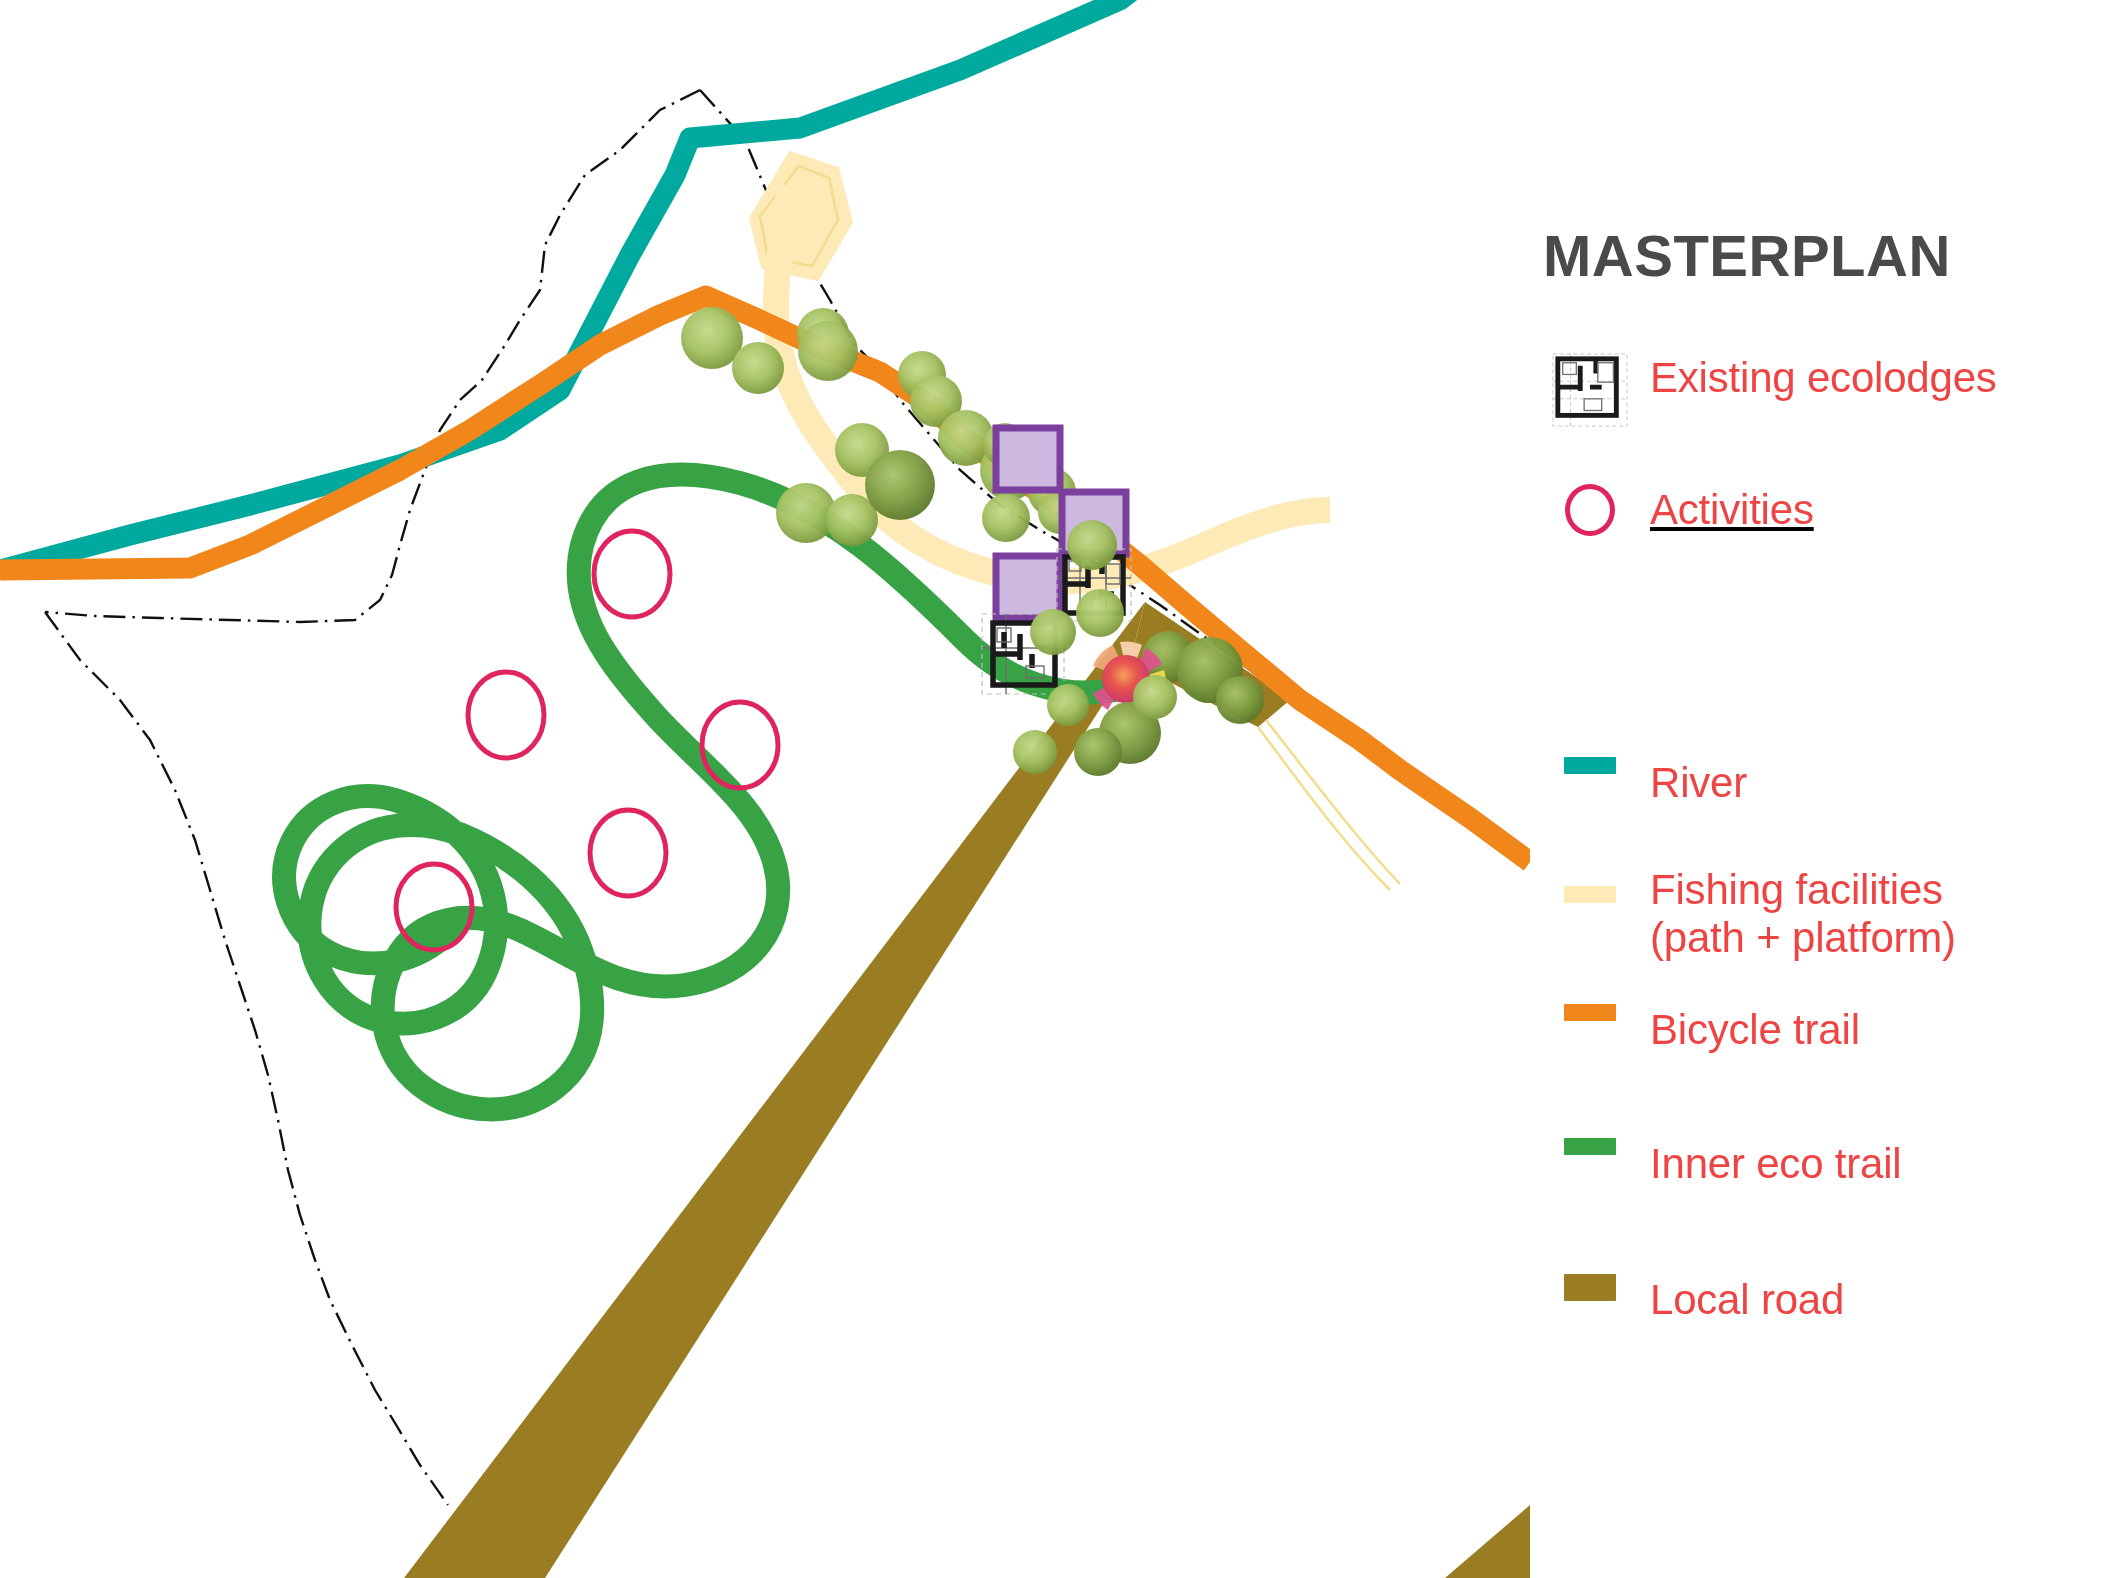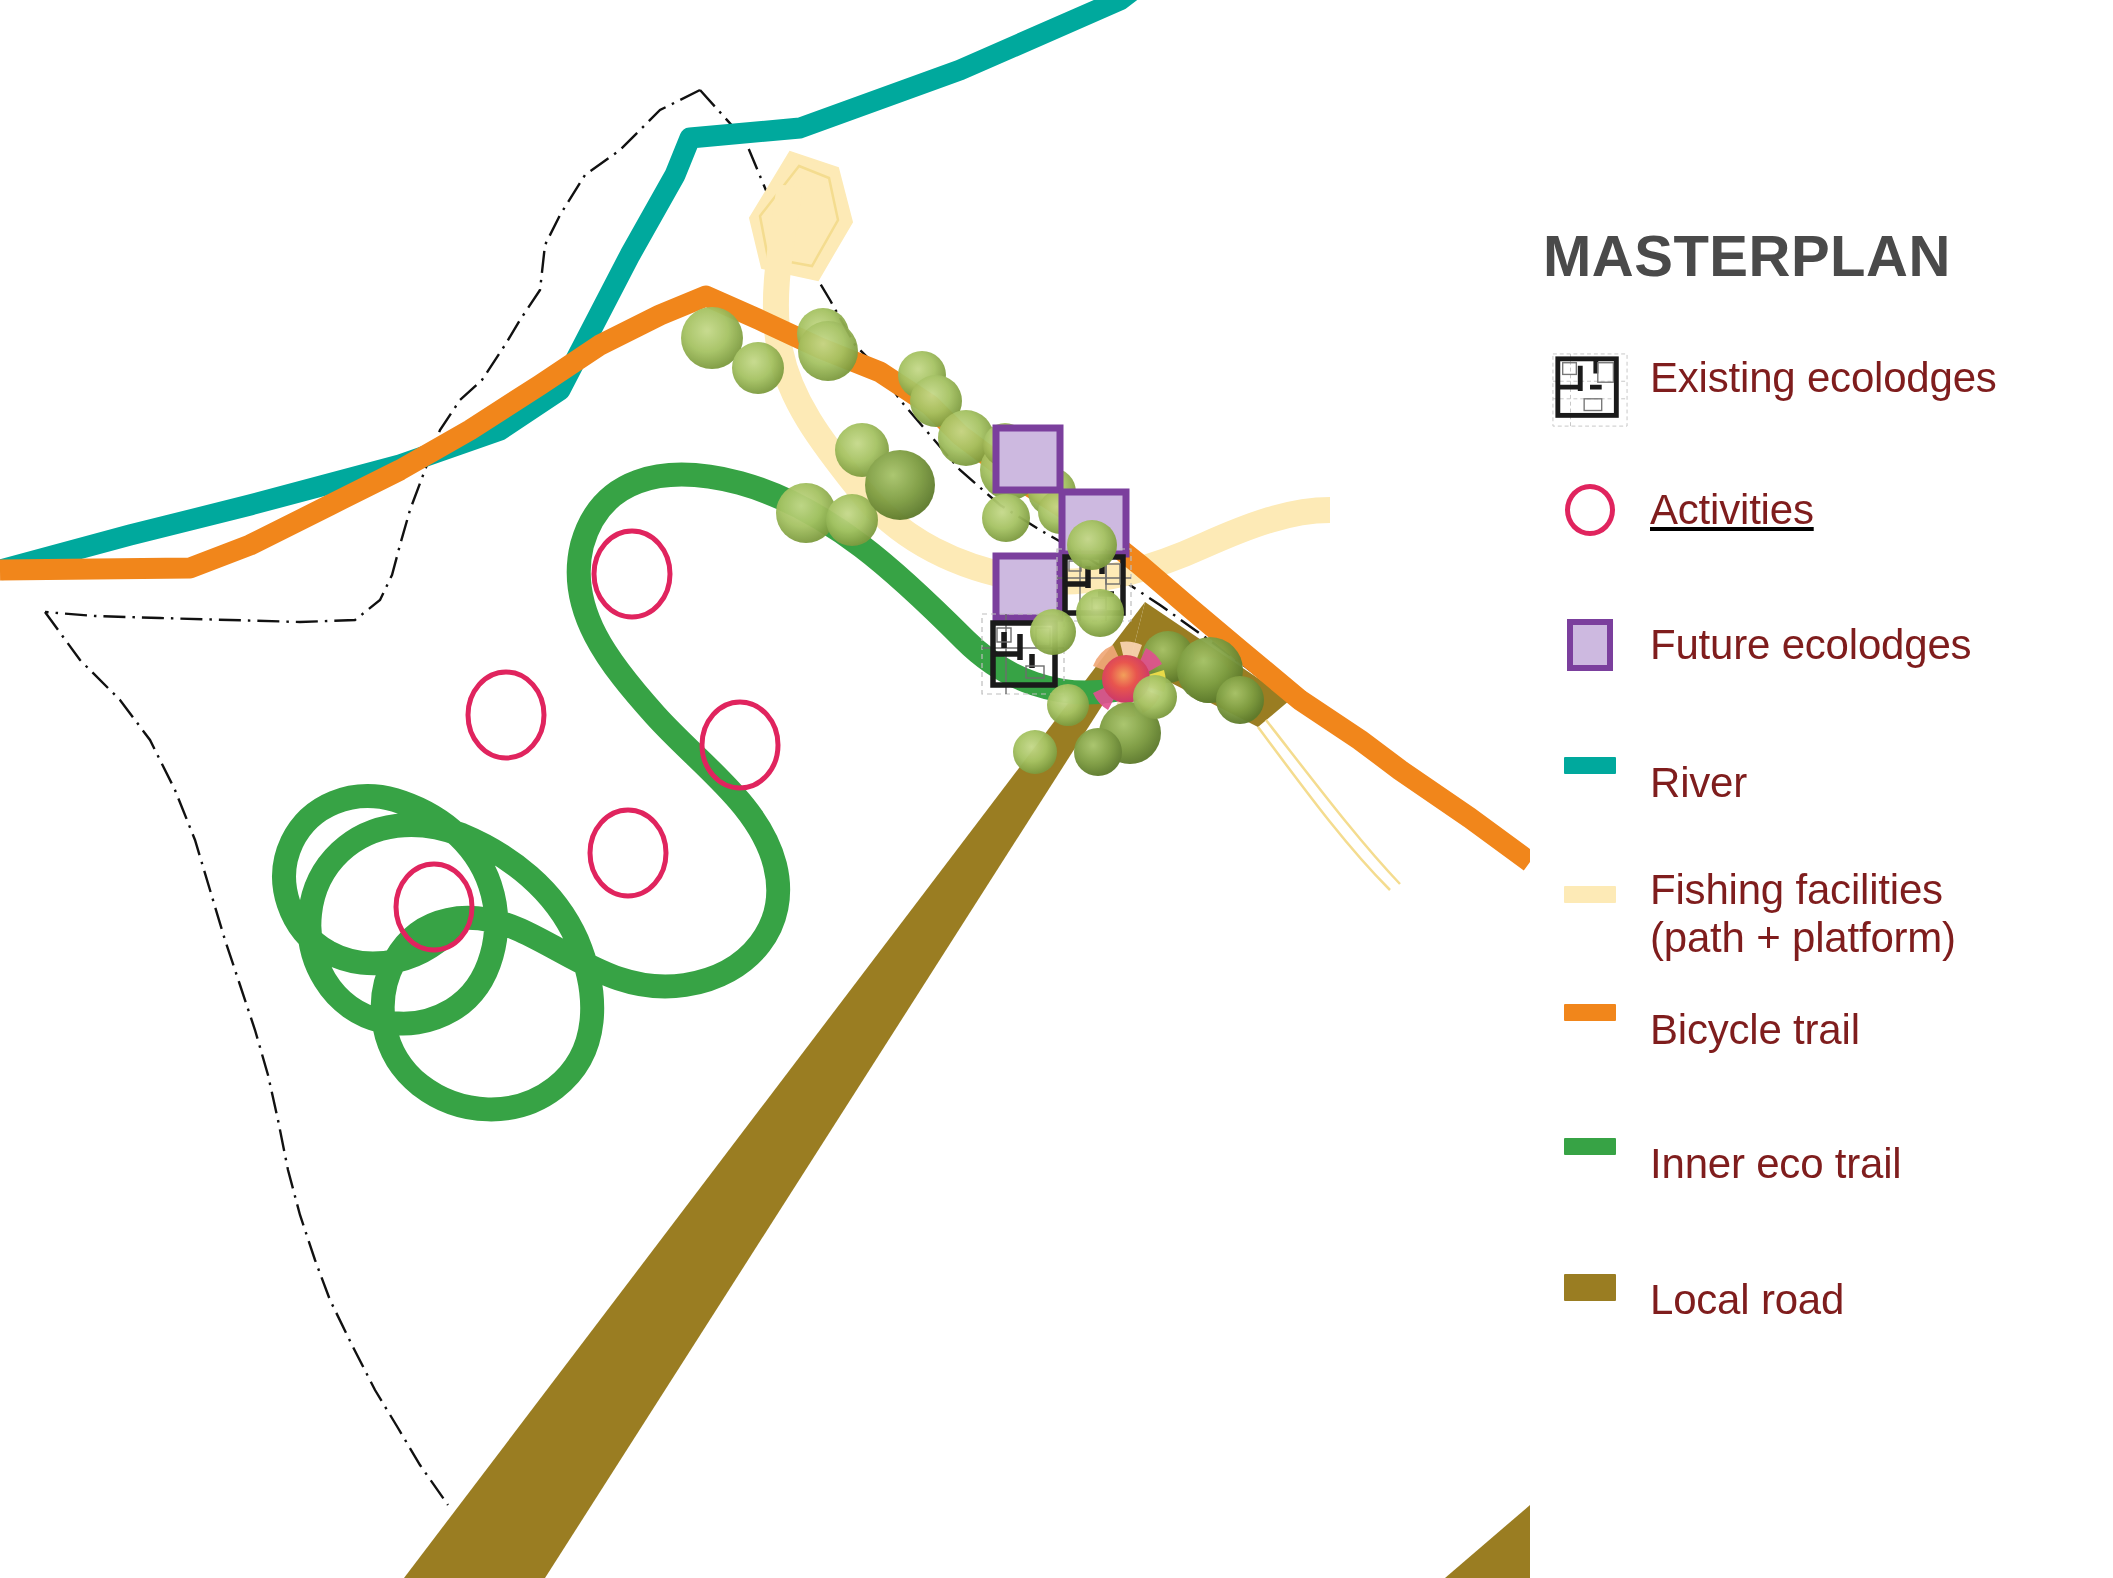--- a/index.html
+++ b/index.html
@@ -53,21 +53,21 @@
   .legend-sym {
     width: 120px;
     flex: 0 0 120px;
     display: flex;
     align-items: center;
     justify-content: center;
     position: relative;
   }
   .legend-label {
     font-size: 42px;
-    color: #7f1d1d;
+    color: #ef4444;
     line-height: 1.14;
     font-family: "Liberation Sans", sans-serif;
     letter-spacing: -0.2px;
     white-space: pre-line;
     padding-top: 2px;
   }
   .sw-line {
     width: 52px;
     height: 17px;
     border-radius: 1px;
@@ -388,26 +388,20 @@
       <div class="legend-label">Existing ecolodges</div>
     </div>
 
     <div class="legend-row" style="top:484px;text-decoration:underline;">
       <div class="legend-sym">
         <div class="sw-circle"></div>
       </div>
       <div class="legend-label">Activities</div>
     </div>
 
-    <div class="legend-row" style="top:619px;">
-      <div class="legend-sym">
-        <div class="sw-square"></div>
-      </div>
-      <div class="legend-label">Future ecolodges</div>
-    </div>
 
     <div class="legend-row" style="top:757px;">
       <div class="legend-sym">
         <div class="sw-line" style="background:#00a99d;"></div>
       </div>
       <div class="legend-label">River</div>
     </div>
 
     <div class="legend-row" style="top:864px;">
       <div class="legend-sym" style="padding-top:22px; align-items:flex-start;">

